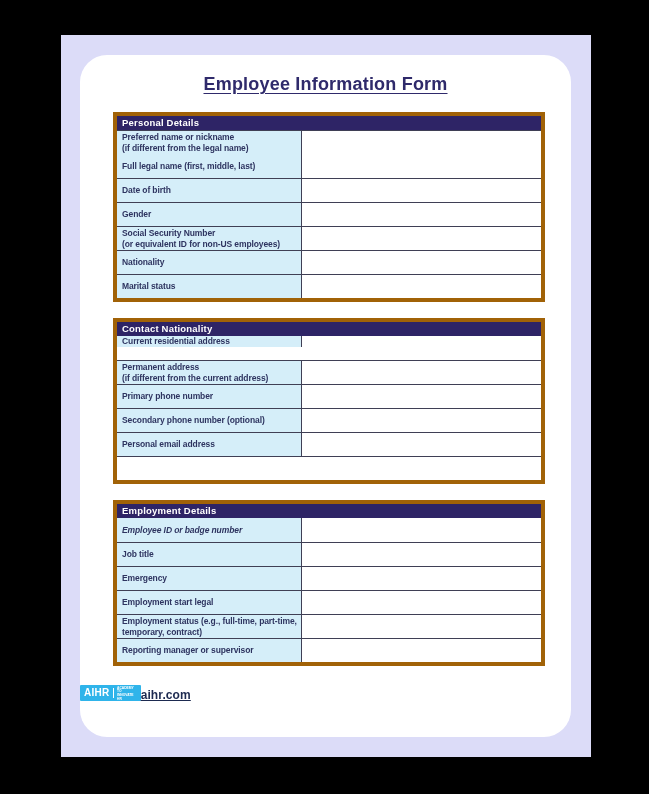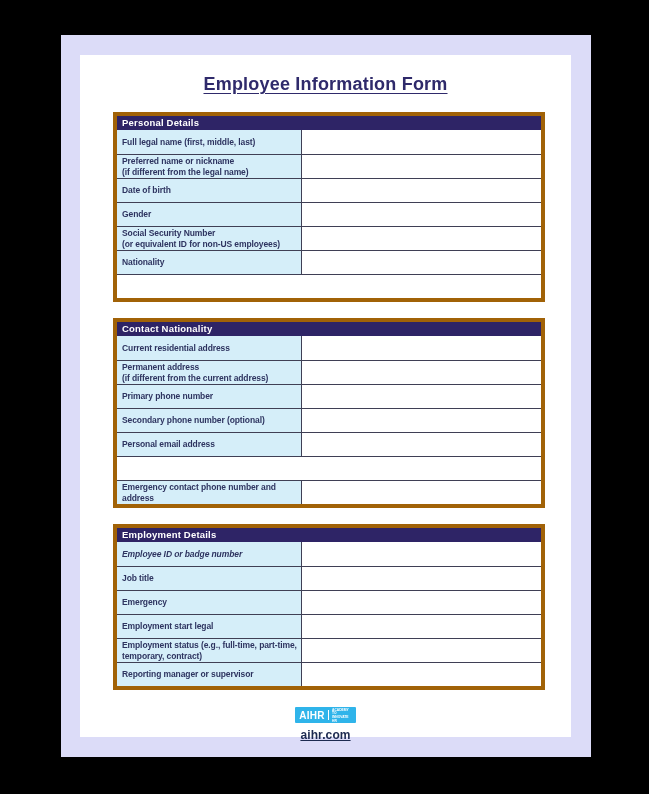--- a/index.html
+++ b/index.html
@@ -15,20 +15,21 @@
     left: 61px; top: 35px;
     width: 530px; height: 722px;
     background: #dcdcf8;
   }
   .paper {
     position: absolute;
     left: 19px; top: 20px;
     width: 491px; height: 682px;
     background: #ffffff;
     padding-top: 17px;
+    border-radius: 27px;
   }
   .title {
     text-align: center;
     font-size: 18px;
     line-height: 25px;
     font-weight: bold;
     color: #2f2a6b;
     text-decoration: underline;
     text-underline-offset: 3px;
     letter-spacing: 0.2px;
@@ -70,21 +71,21 @@
     letter-spacing: -0.1px;
   }
   .value-cell {
     flex: 1;
     background: #ffffff;
     cursor: text;
   }
   .footer {
     margin-top: 17px;
     display: flex;
-    flex-direction: column;
+    flex-direction: row;
     align-items: center;
   }
   .logo-box {
     background: #2fb4ea;
     height: 16px;
     display: inline-flex;
     align-items: center;
     padding: 0 4px;
     border-radius: 1px;
   }
@@ -123,54 +124,55 @@
 </head>
 <body>
 
 <div class="frame">
   <div class="paper">
 
     <h1 class="title">Employee Information Form</h1>
 
     <div class="form-table">
       <div class="section-header">Personal Details</div>
+      <div class="row">
+        <div class="label-cell">Preferred name or nickname
+(if different from the legal name)</div>
+        <div class="value-cell"></div>
+      </div>
       <div class="row" style="border-top:none;">
         <div class="label-cell">Full legal name (first, middle, last)</div>
         <div class="value-cell"></div>
       </div>
       <div class="row">
-        <div class="label-cell">Preferred name or nickname
-(if different from the legal name)</div>
-        <div class="value-cell"></div>
-      </div>
-      <div class="row">
         <div class="label-cell">Date of birth</div>
         <div class="value-cell"></div>
       </div>
       <div class="row">
         <div class="label-cell">Gender</div>
         <div class="value-cell"></div>
       </div>
       <div class="row">
         <div class="label-cell">Social Security Number
 (or equivalent ID for non-US employees)</div>
         <div class="value-cell"></div>
       </div>
       <div class="row">
         <div class="label-cell">Nationality</div>
         <div class="value-cell"></div>
       </div>
       <div class="row">
+        <div class="label-cell">Marital status</div>
         <div class="value-cell"></div>
       </div>
     </div>
 
     <div class="form-table">
       <div class="section-header">Contact Nationality</div>
-      <div class="row" style="border-top:none;">
+      <div class="row" style="border-top:none;flex-direction:column;">
         <div class="label-cell">Current residential address</div>
         <div class="value-cell"></div>
       </div>
       <div class="row">
         <div class="label-cell">Permanent address
 (if different from the current address)</div>
         <div class="value-cell"></div>
       </div>
       <div class="row">
         <div class="label-cell">Primary phone number</div>
@@ -178,24 +180,20 @@
       </div>
       <div class="row">
         <div class="label-cell">Secondary phone number (optional)</div>
         <div class="value-cell"></div>
       </div>
       <div class="row">
         <div class="label-cell">Personal email address</div>
         <div class="value-cell"></div>
       </div>
       <div class="row">
-        <div class="value-cell"></div>
-      </div>
-      <div class="row">
-        <div class="label-cell">Emergency contact phone number and address</div>
         <div class="value-cell"></div>
       </div>
     </div>
 
     <div class="form-table">
       <div class="section-header">Employment Details</div>
       <div class="row" style="border-top:none;font-style:italic;">
         <div class="label-cell">Employee ID or badge number</div>
         <div class="value-cell"></div>
       </div>

